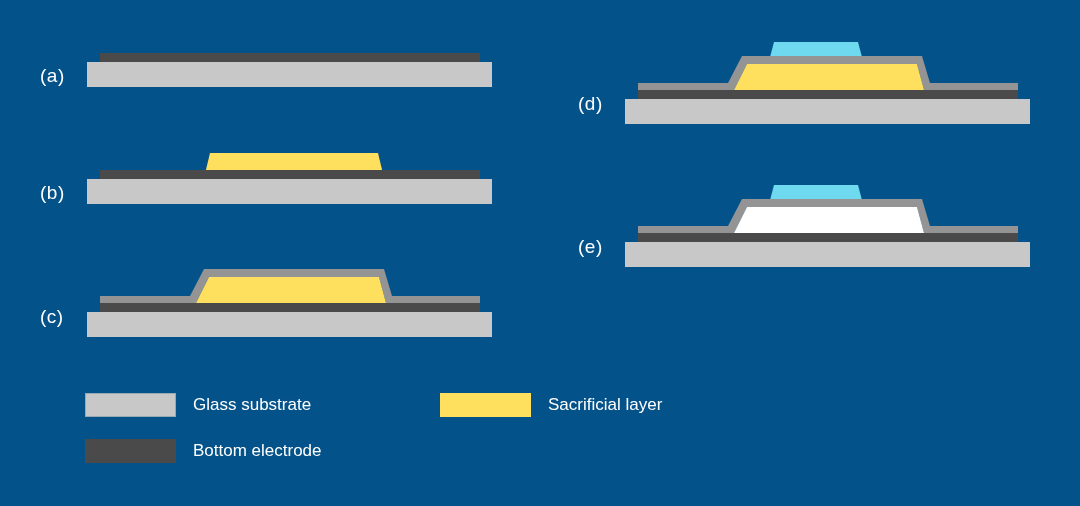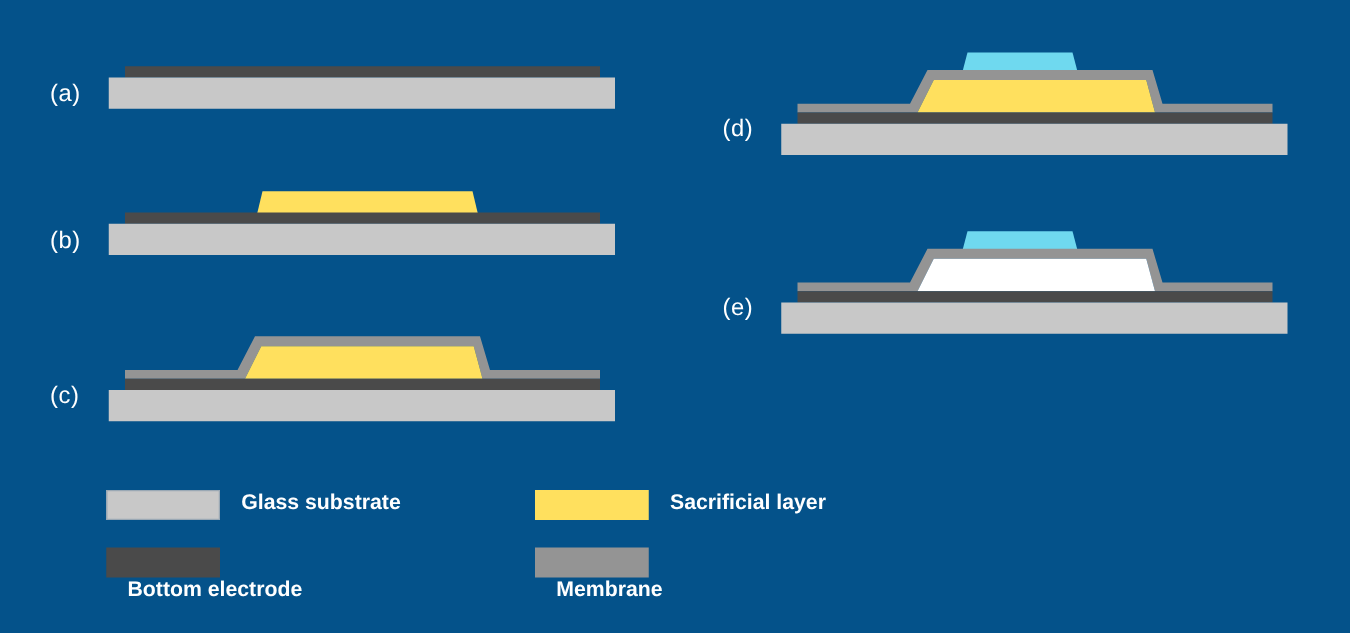--- a/index.html
+++ b/index.html
@@ -40,31 +40,31 @@
     width: 950px;
     height: 80px;
   }
   .legend-col {
     position: absolute;
     top: 0;
     width: 320px;
     height: 80px;
   }
   .legend-col.col-0 { left: 0px; }
-  .legend-col.col-1 { left: 343px; }
+  .legend-col.col-1 { left: 355px; }
   .legend-col.col-2 { left: 690px; }
   .legend-item {
     position: absolute;
     left: 0;
     height: 26px;
     display: flex;
-    font-weight: bold;
+    align-items: center;
   }
   .legend-item.row-0 { top: 0px; }
-  .legend-item.row-1 { top: 46px; flex-direction: column; }
+  .legend-item.row-1 { top: 46px; }
   .legend-swatch {
     width: 91px;
     height: 24px;
     box-sizing: border-box;
     flex: 0 0 auto;
   }
   .legend-text {
     color: #ffffff;
     font-size: 17px;
     margin-left: 17px;
@@ -159,24 +159,20 @@
         <span class="legend-swatch" style="background:#4a4a4a;"></span>
         <span class="legend-text">Bottom electrode</span>
       </div>
     </div>
 
     <div class="legend-col col-1">
       <div class="legend-item row-0">
         <span class="legend-swatch" style="background:#ffe05e;"></span>
         <span class="legend-text">Sacrificial layer</span>
       </div>
-      <div class="legend-item row-1">
-        <span class="legend-swatch" style="background:#949494;"></span>
-        <span class="legend-text">Membrane</span>
-      </div>
     </div>
 
     <div class="legend-col col-2">
     </div>
 
   </div>
 
 </div>
 
 </body></html>

